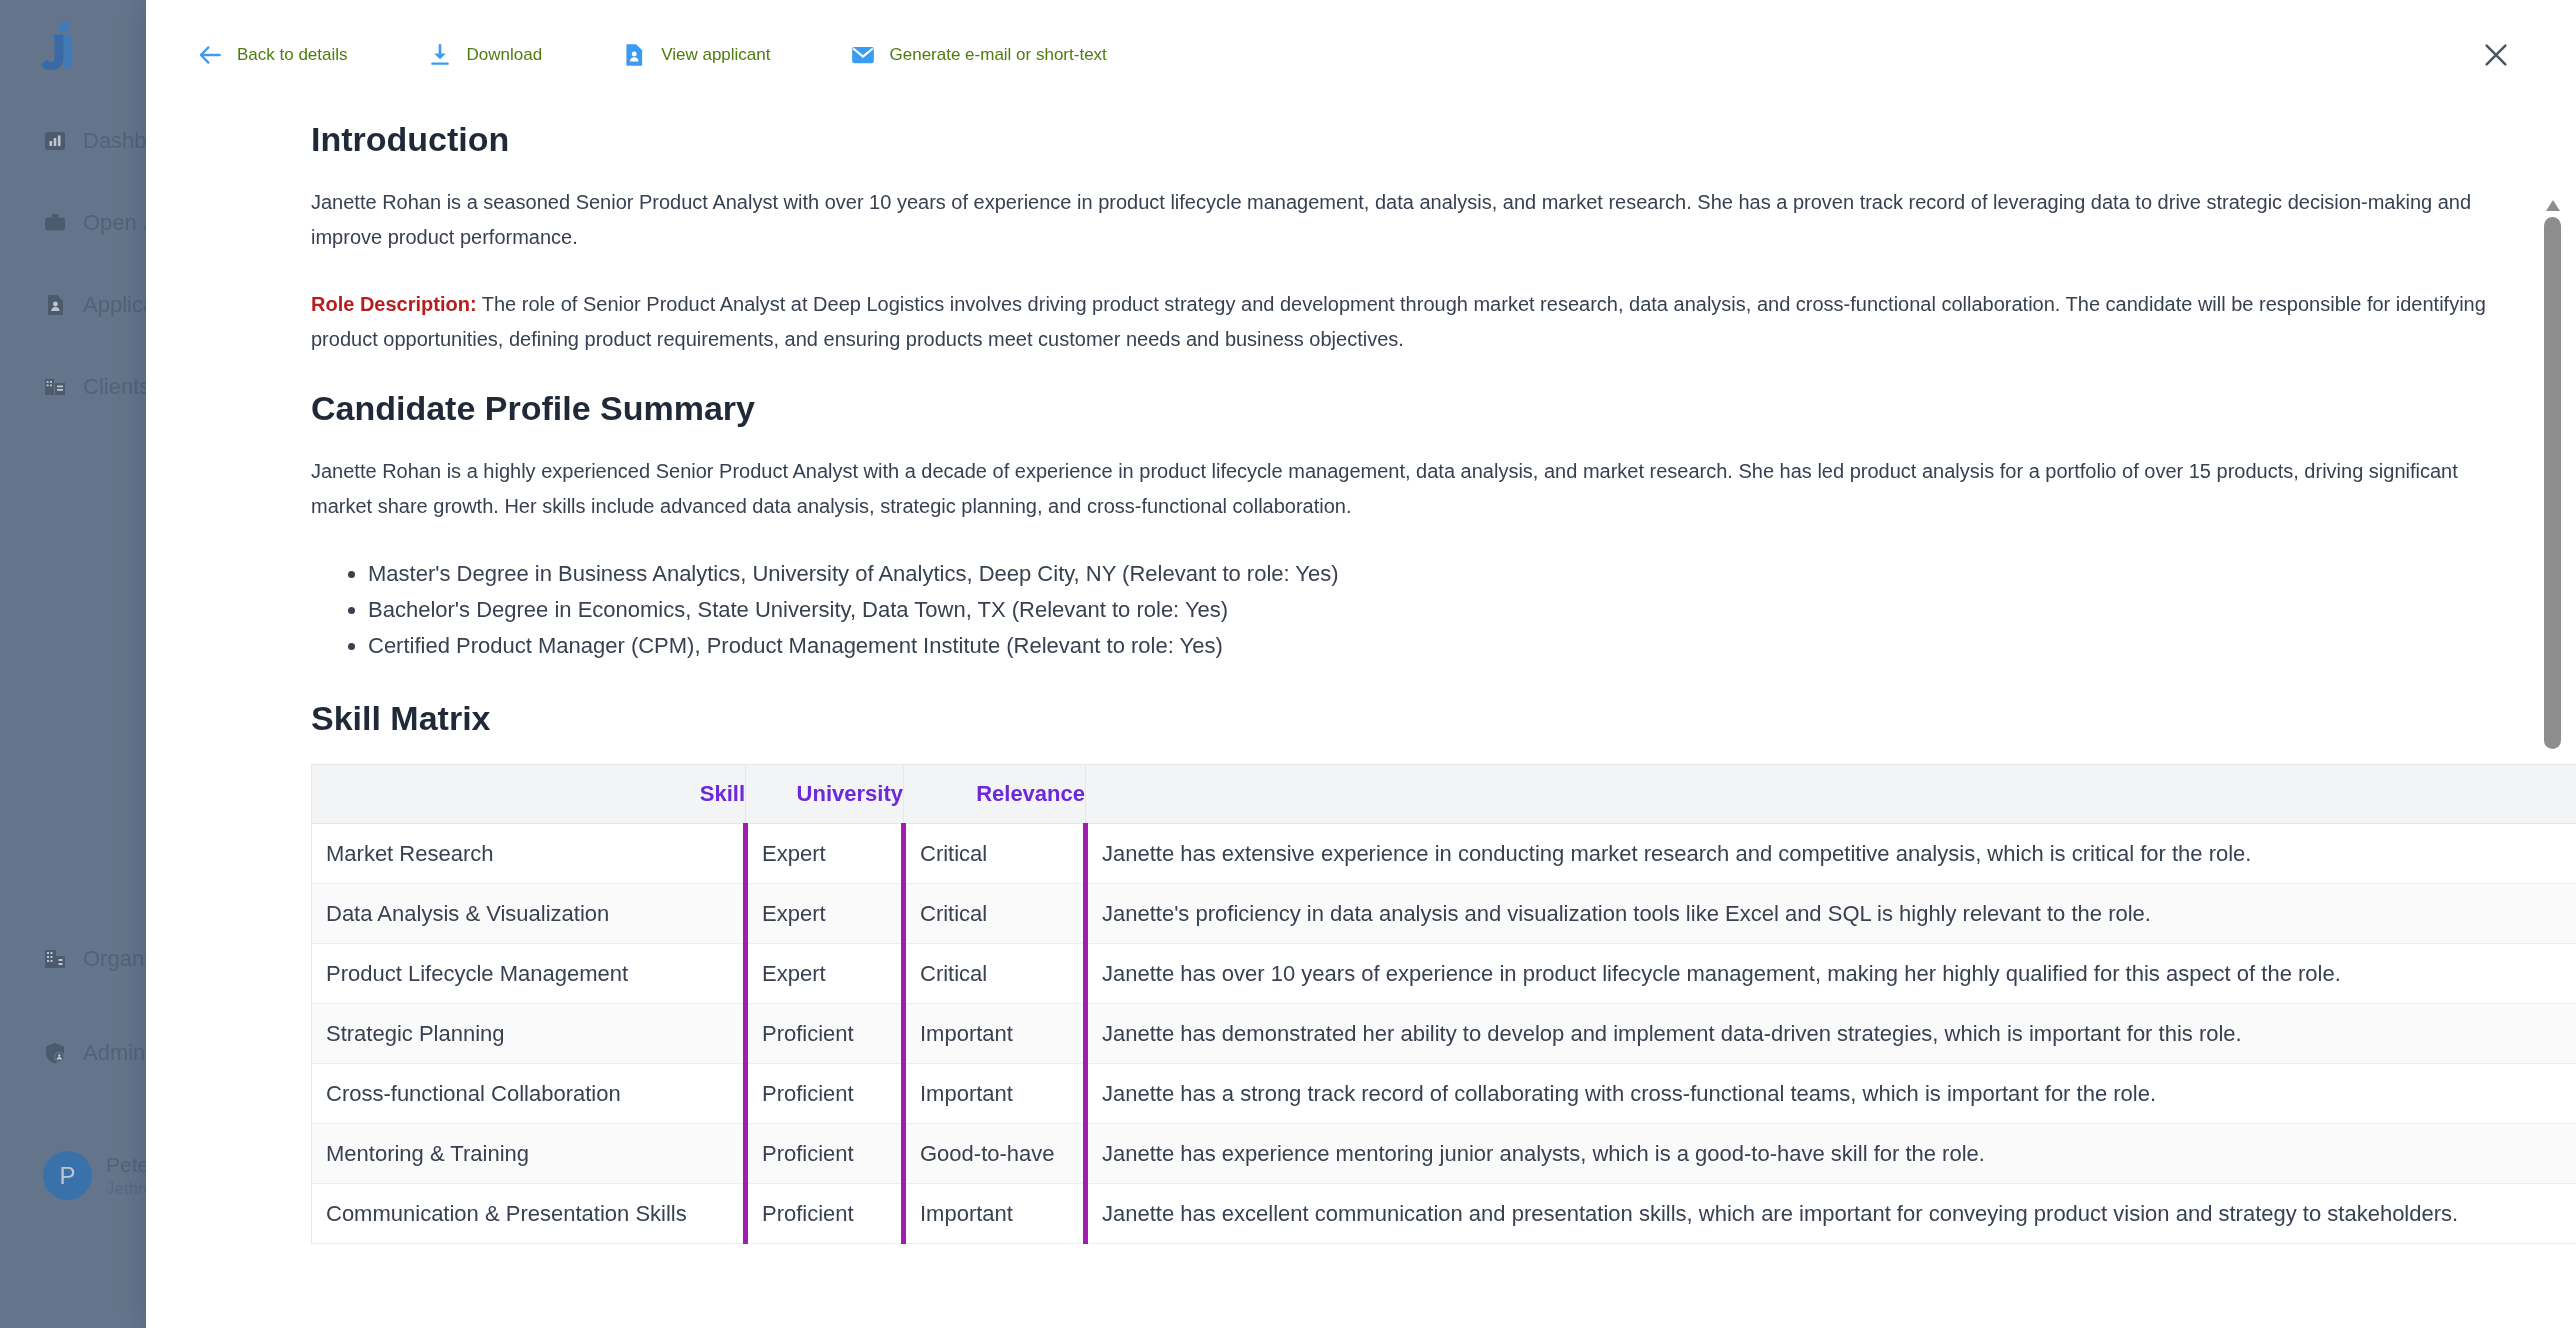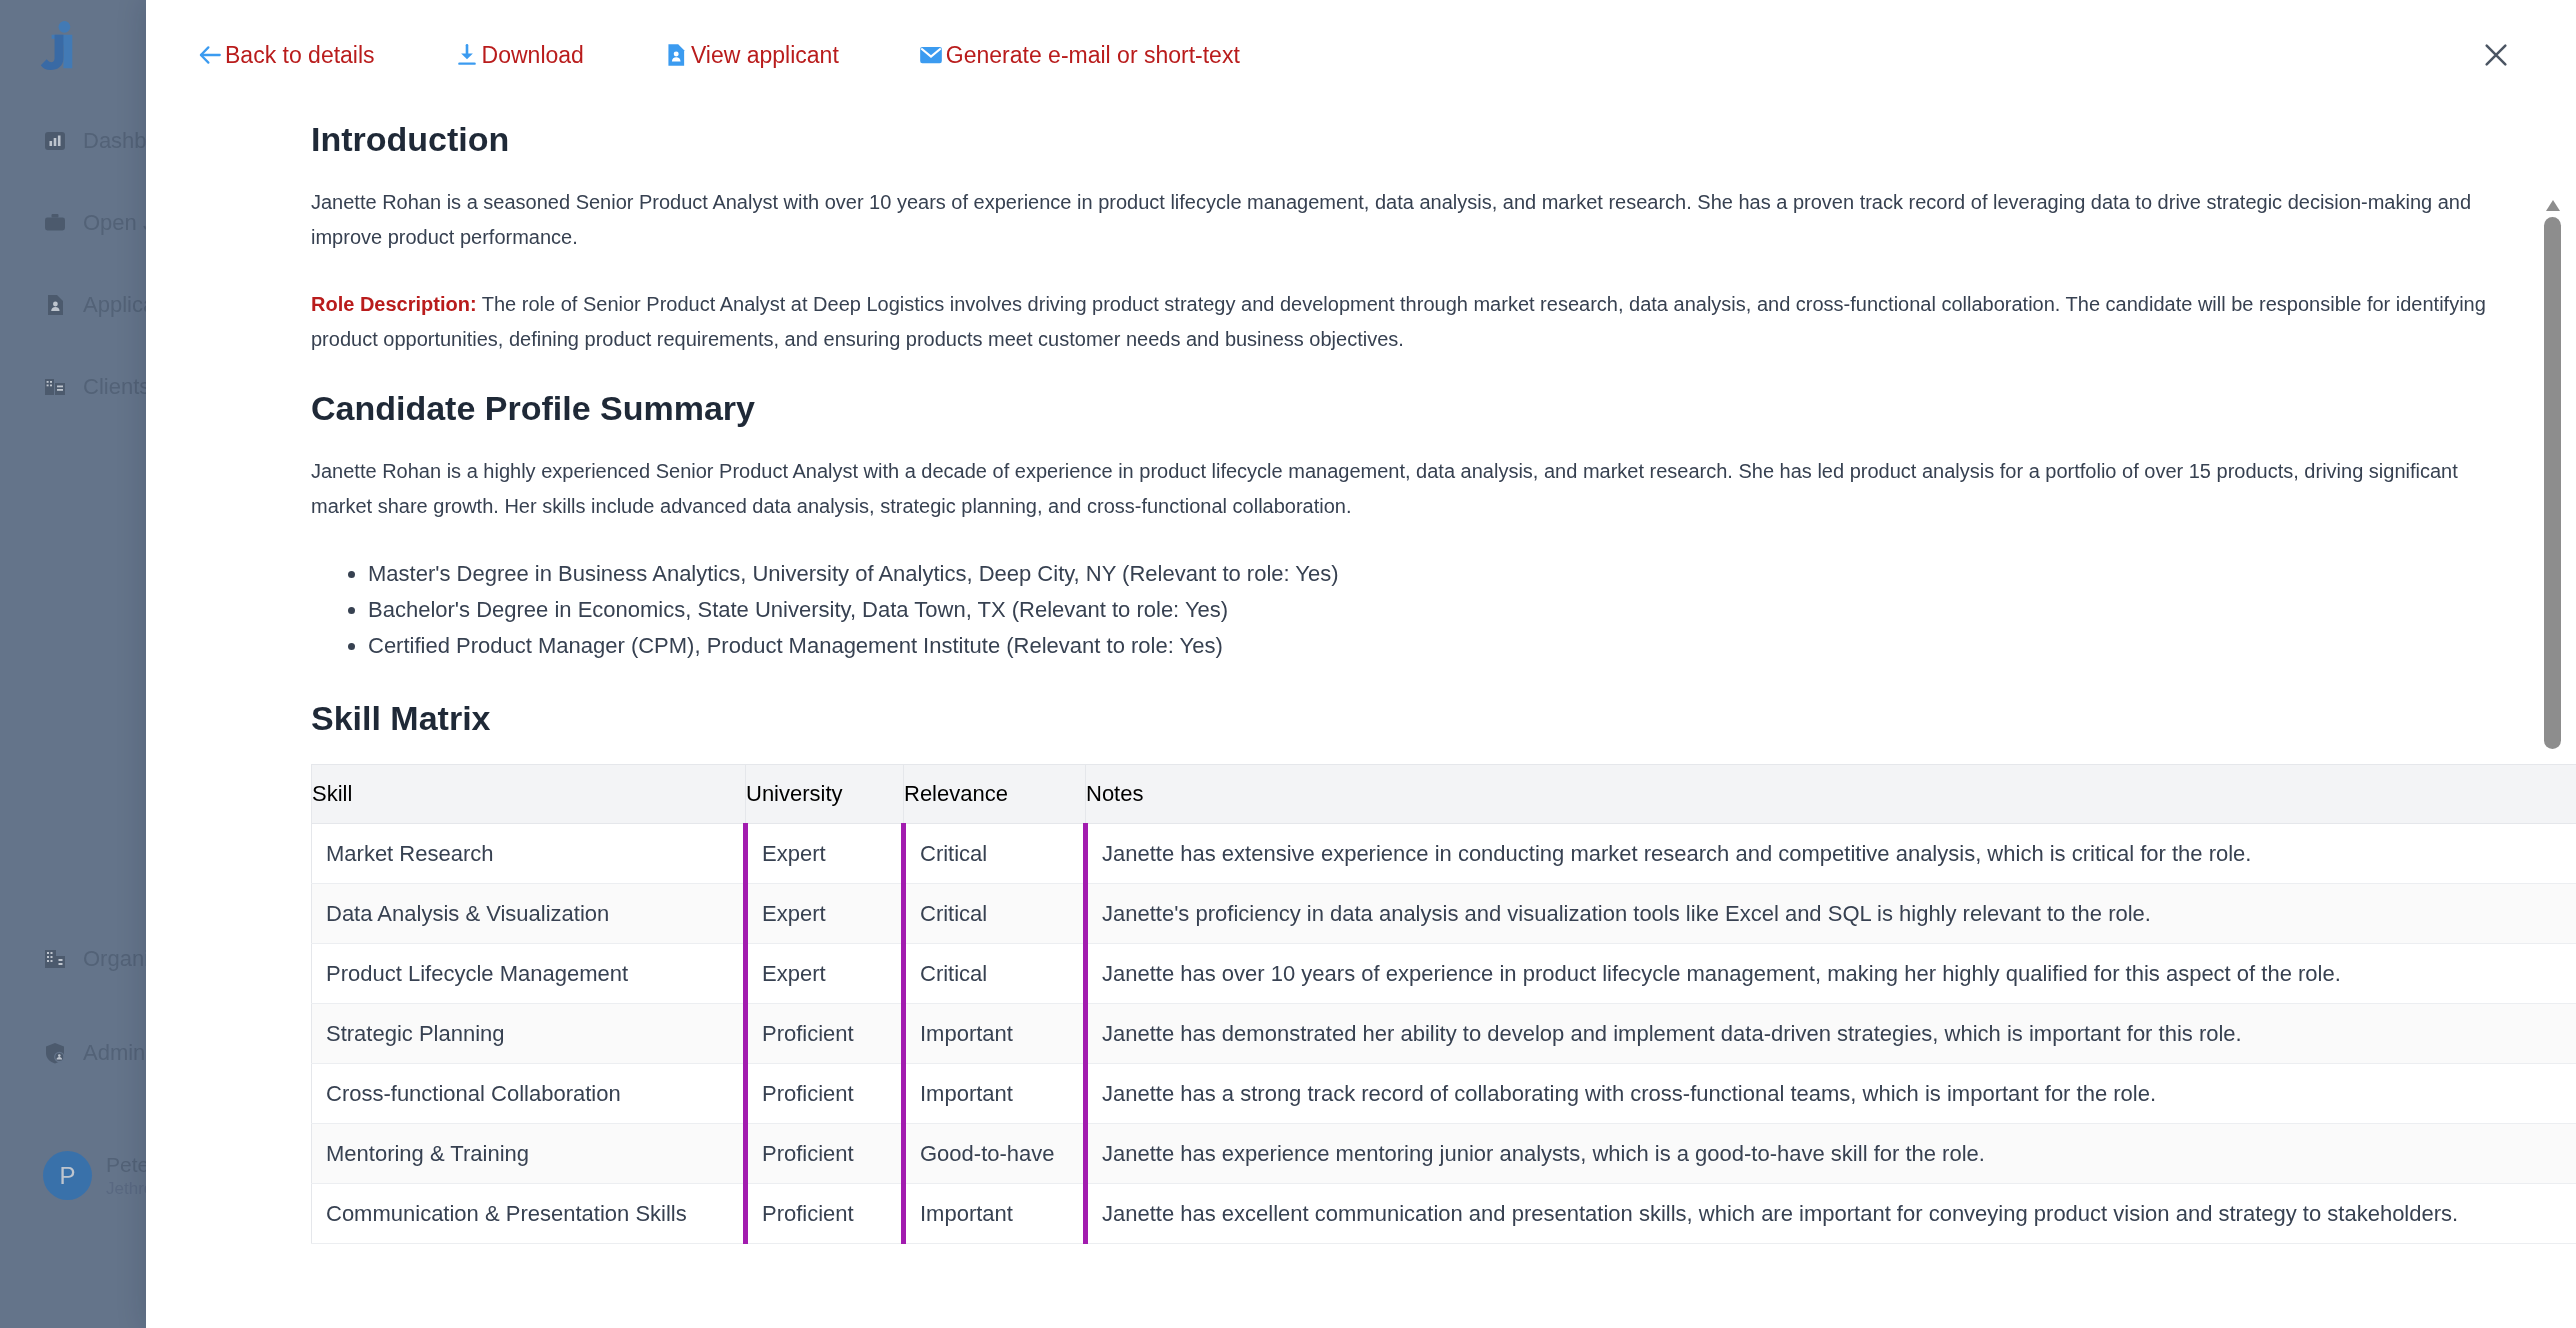--- a/index.html
+++ b/index.html
@@ -74,23 +74,23 @@
     box-shadow: 0 0 28px rgba(15,23,42,0.18);
   }
   #modal-toolbar {
     position: relative;
     height: 110px;
     flex: 0 0 110px;
     display: flex; align-items: center;
     padding-left: 47px;
   }
   .tool-btn {
-    display: flex; align-items: center; gap: 2px;
-    color: #b91c1c;
-    font-size: 23px;
+    display: flex; align-items: center; gap: 14px;
+    color: #4d7c0f;
+    font-size: 17px;
     background: none; border: 0;
     cursor: pointer;
     padding: 6px 4px;
     font-family: "Liberation Sans", sans-serif;
     white-space: nowrap;
   }
   .tool-btn + .tool-btn { margin-left: 71px; }
   .tool-btn .t-ico { width: 26px; height: 26px; flex: 0 0 26px; display: block; }
   #close-button {
     position: absolute; right: 61px; top: 35px;
@@ -132,23 +132,23 @@
   table.skill-matrix {
     border-collapse: collapse;
     width: 2350px;
     table-layout: fixed;
     font-size: 22px;
     color: #374151;
     border: 1px solid #e5e7eb;
   }
   table.skill-matrix thead th {
     background: #f3f4f6;
-    font-weight: normal;
-    color: #000000;
-    text-align: left;
+    font-weight: bold;
+    color: #6d28d9;
+    text-align: right;
     height: 59px;
     border-right: 1px solid #e5e7eb;
     border-bottom: 1px solid #e5e7eb;
     font-size: 22px;
   }
   table.skill-matrix thead th:last-child { border-right: 0; }
   table.skill-matrix tbody td {
     height: 60px;
     padding: 0 14px;
     border-right: 5px solid #a21caf;

